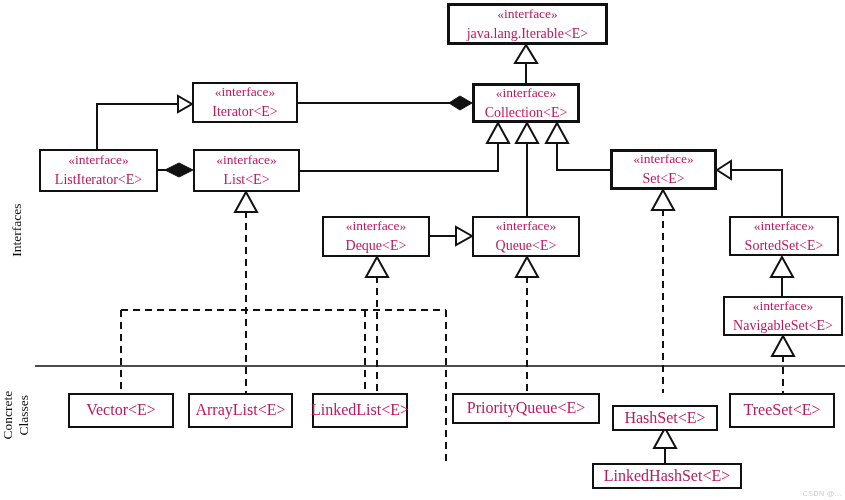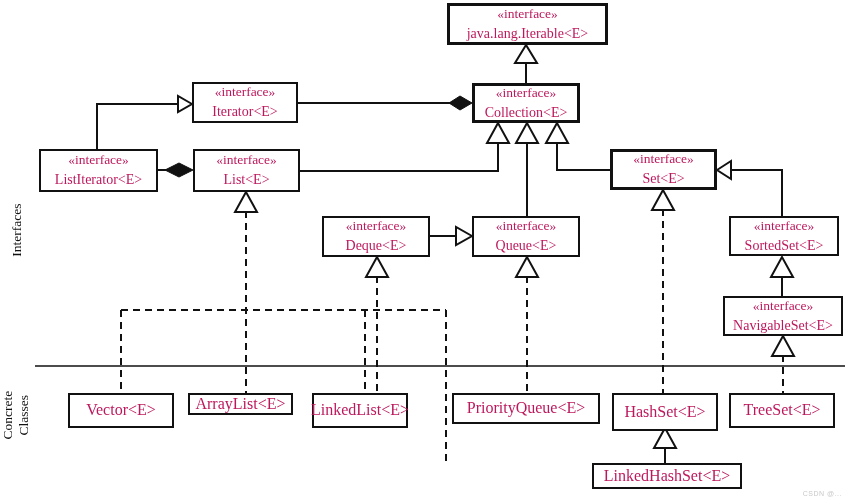--- a/index.html
+++ b/index.html
@@ -162,33 +162,33 @@
 
   <div class="node" style="left:723px;top:296px;width:120px;height:40px">
     <div class="stereo">«interface»</div>
     <div class="nname">NavigableSet&lt;E&gt;</div>
   </div>
 
   <div class="node" style="left:68px;top:393px;width:106px;height:35px">
     <div class="cname">Vector&lt;E&gt;</div>
   </div>
 
-  <div class="node" style="left:188px;top:393px;width:105px;height:22px">
+  <div class="node" style="left:188px;top:393px;width:105px;height:35px">
     <div class="cname">ArrayList&lt;E&gt;</div>
   </div>
 
   <div class="node" style="left:312px;top:393px;width:96px;height:35px">
     <div class="cname">LinkedList&lt;E&gt;</div>
   </div>
 
   <div class="node" style="left:452px;top:393px;width:148px;height:31px">
     <div class="cname">PriorityQueue&lt;E&gt;</div>
   </div>
 
-  <div class="node" style="left:612px;top:393px;width:106px;height:38px">
+  <div class="node" style="left:612px;top:405px;width:106px;height:26px">
     <div class="cname">HashSet&lt;E&gt;</div>
   </div>
 
   <div class="node" style="left:729px;top:393px;width:106px;height:35px">
     <div class="cname">TreeSet&lt;E&gt;</div>
   </div>
 
 
   <div class="node" style="left:592px;top:463px;width:150px;height:26px">
     <div class="cname">LinkedHashSet&lt;E&gt;</div>

